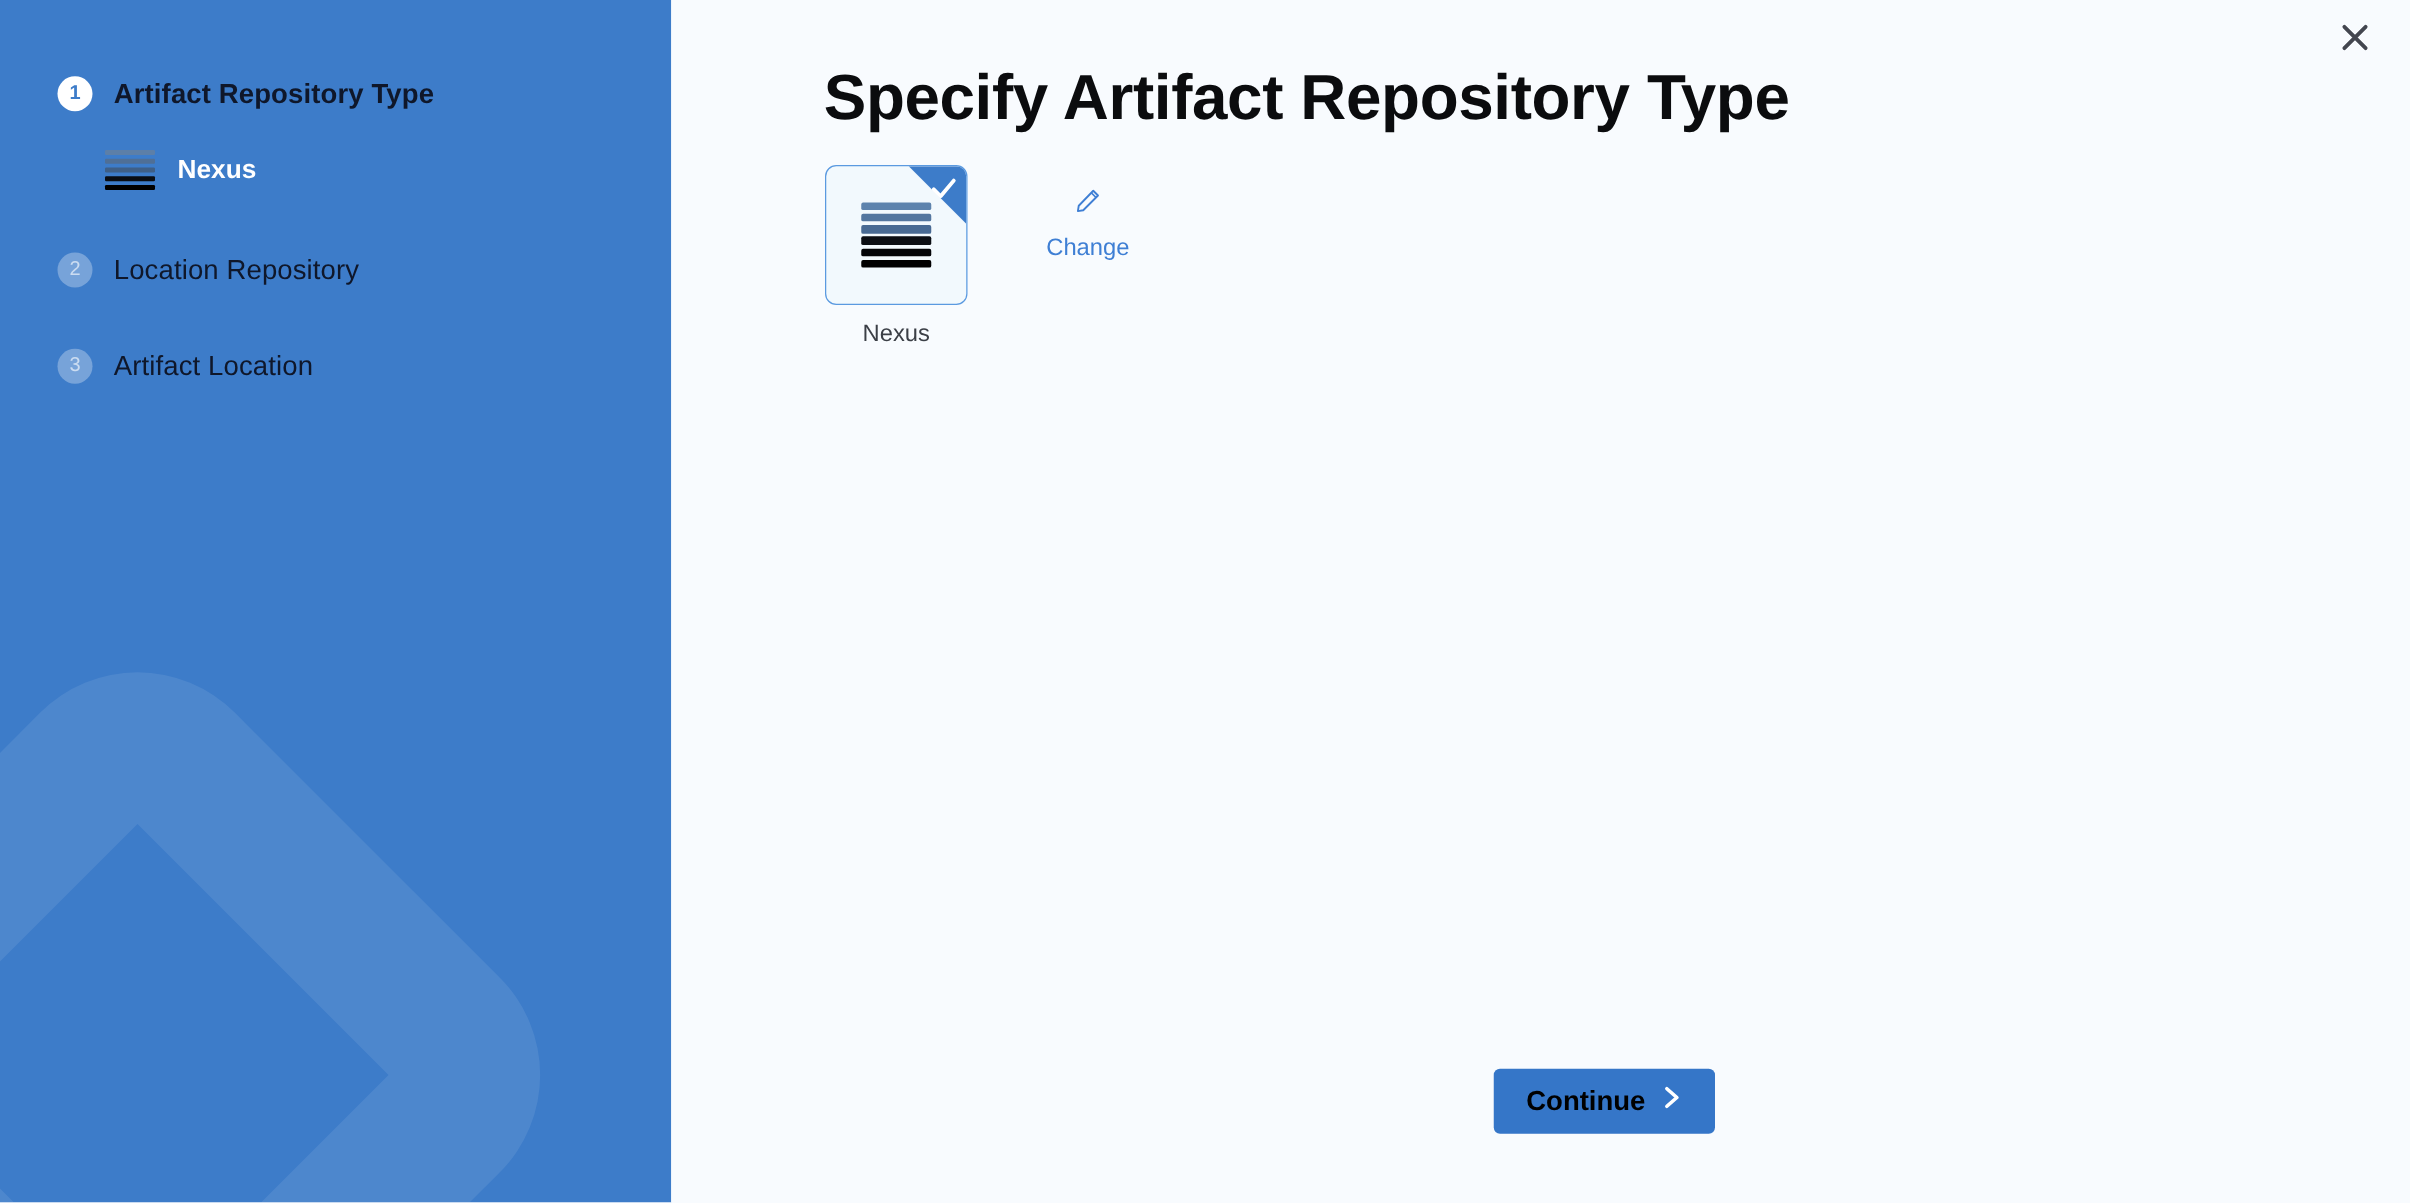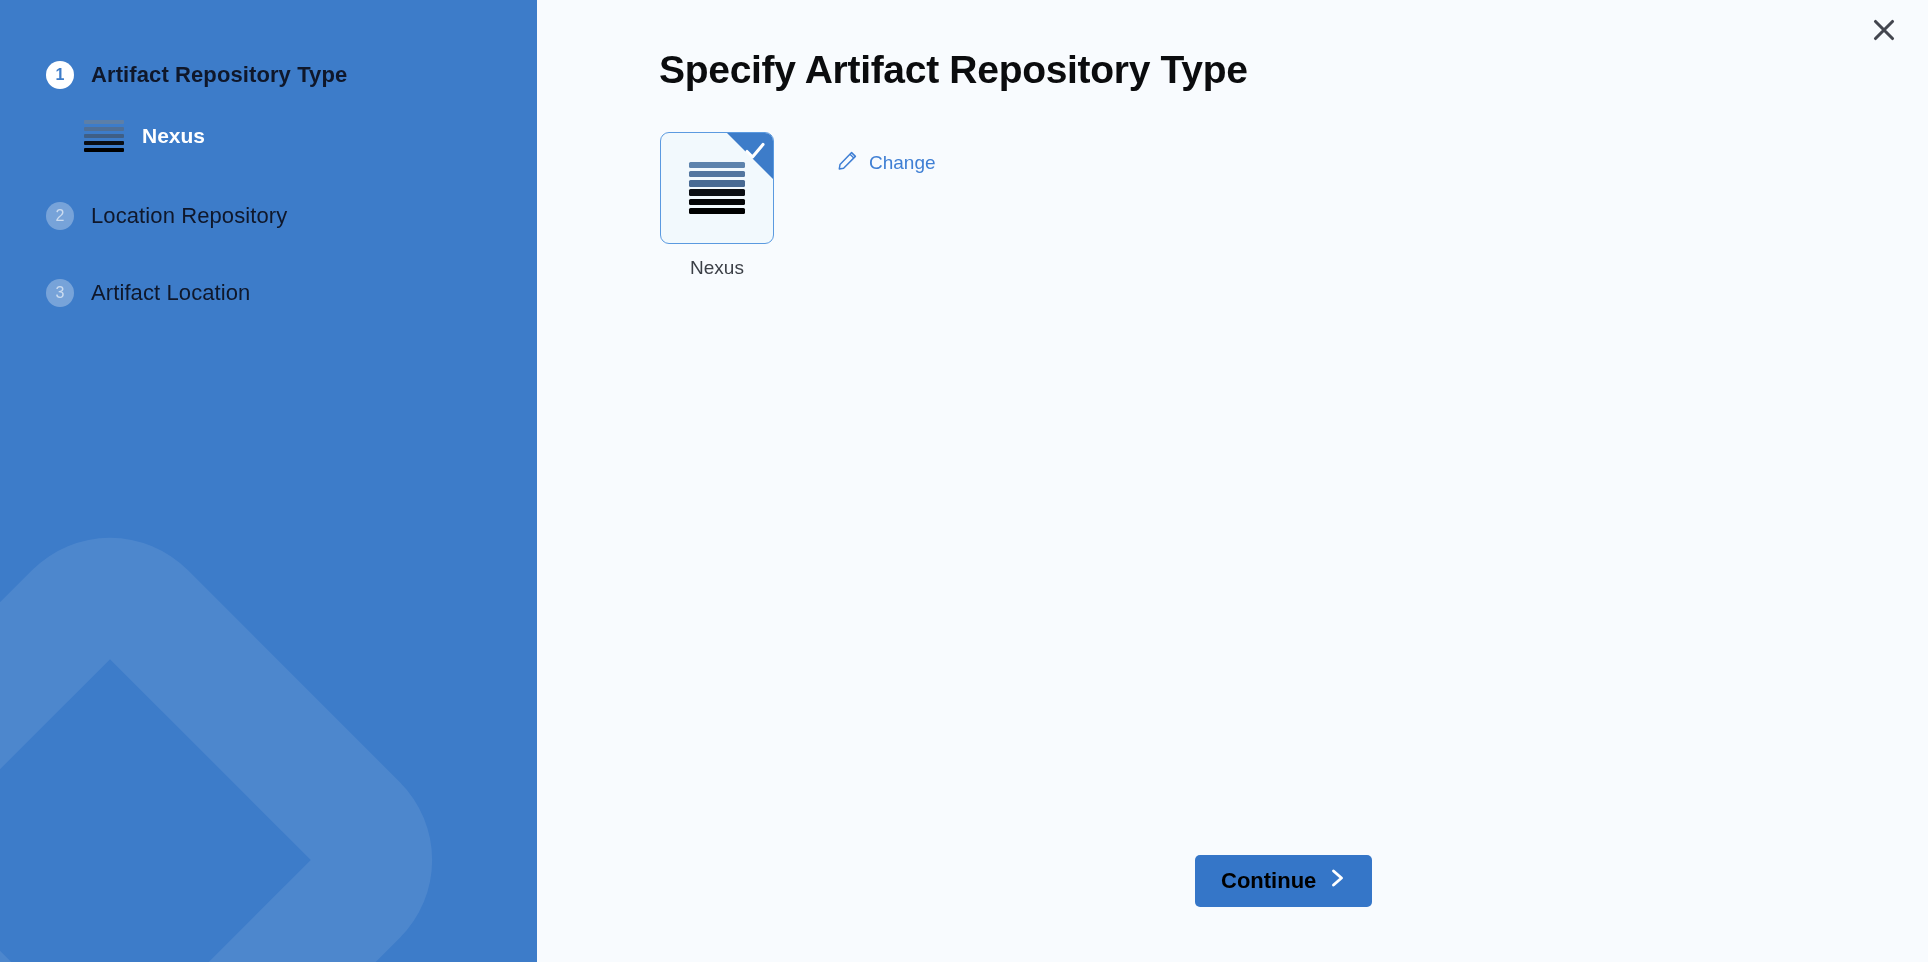--- a/index.html
+++ b/index.html
@@ -65,21 +65,21 @@
 
   #close-btn {
     position:absolute; right:22px; top:8px;
     width:44px; height:44px;
     display:flex; align-items:center; justify-content:center;
     cursor:pointer;
   }
 
   #page-title {
     position:absolute; left:122px; top:48px;
-    font-size:39px; font-weight:700; color:#0b0c0e;
+    font-size:51px; font-weight:700; color:#0b0c0e;
     letter-spacing:-0.3px; white-space:nowrap;
   }
 
   #selection-area { position:absolute; left:122px; top:132px; display:flex; align-items:flex-start; }
 
   .card-wrap { width:116px; display:flex; flex-direction:column; align-items:center; }
 
   #nexus-card {
     position:relative;
     width:114px; height:112px;
@@ -101,20 +101,21 @@
   .nexus-big { width:56px; height:52px; display:flex; flex-direction:column; justify-content:space-between; }
   .nexus-big i { display:block; height:6.2px; border-radius:1.5px; }
 
   .card-caption { margin-top:13px; font-size:19px; color:#3b3f46; text-align:center; }
 
   #change-link {
     display:flex; align-items:center; gap:11px;
     margin-left:62px; margin-top:18px;
     color:#3f7fd4; font-size:19px; cursor:pointer;
     white-space:nowrap;
+    flex-direction:column;
   }
 
   #continue-btn {
     position:absolute; left:658px; top:855px;
     display:flex; align-items:center; gap:14px;
     height:52px; padding:0 26px;
     background:#3576c8; border:none; border-radius:5px;
     color:#000000; font-size:22px; font-weight:700;
     font-family:"Liberation Sans", sans-serif;
     cursor:pointer;

